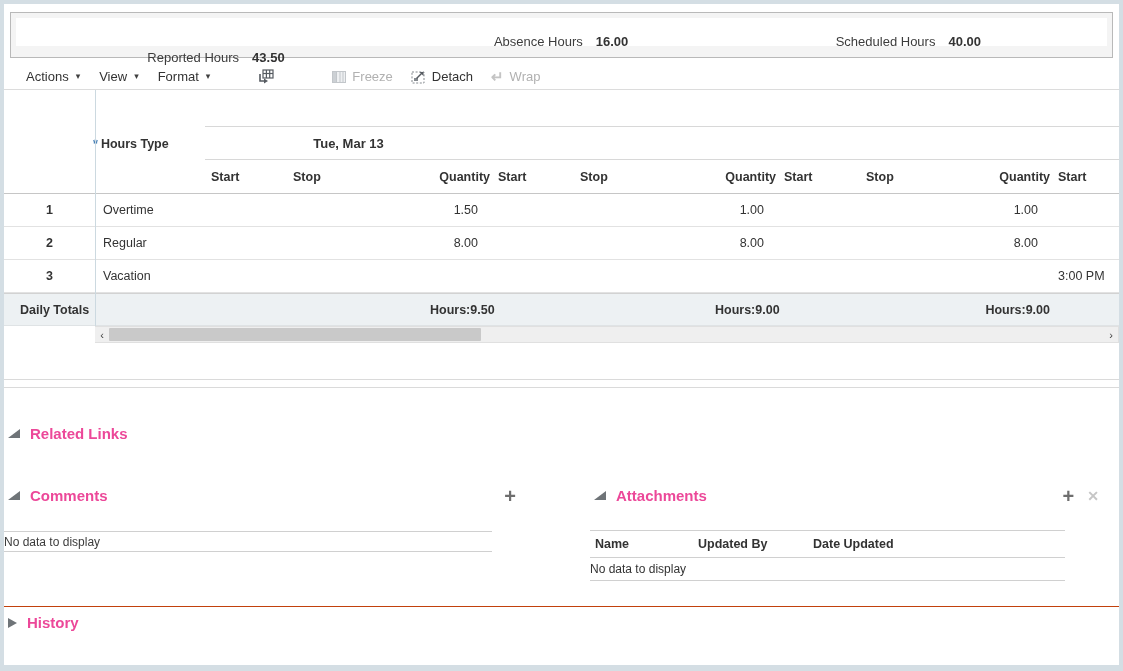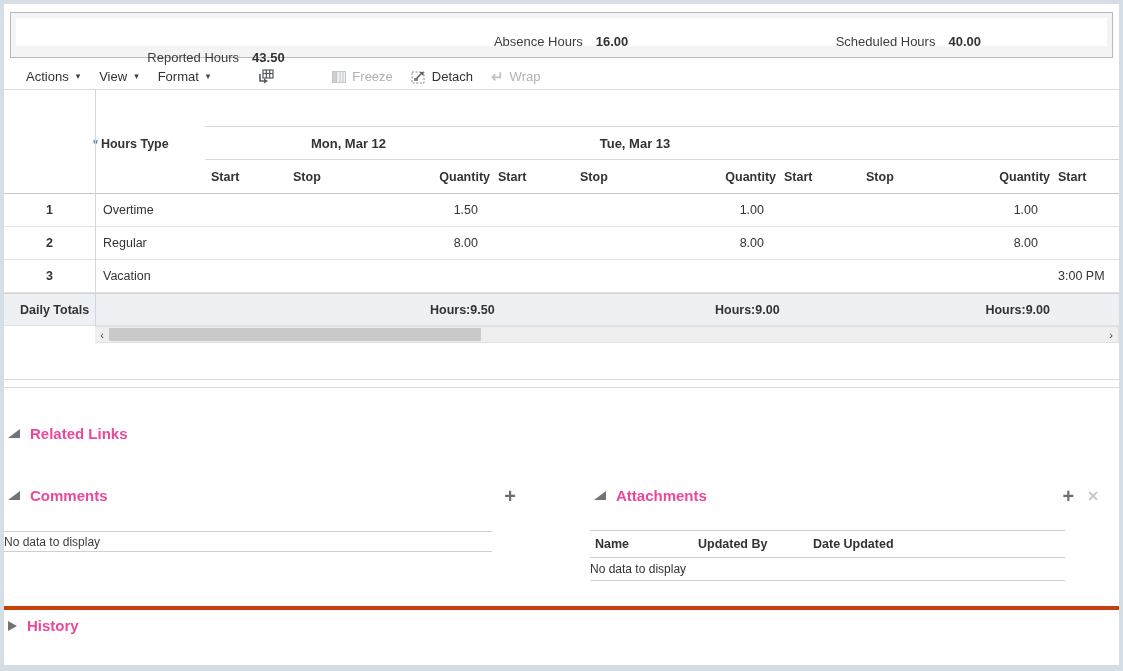--- a/index.html
+++ b/index.html
@@ -78,21 +78,21 @@
 
   .col-attach { flex:1; }
   .ah-row { display:flex; align-items:center; padding-left:4px; padding-right:20px; }
   .ah-icons { margin-left:auto; display:flex; align-items:center; gap:13px; }
   .close-btn { font-size:14px; font-weight:bold; color:#c6c6c6; cursor:default; line-height:16px; }
   .attach-table { margin-top:26px; width:475px; }
   .at-header { display:grid; grid-template-columns:108px 115px 1fr; border-top:1px solid #d0d0d0; border-bottom:1px solid #d0d0d0; height:28px; align-items:center; font-weight:bold; font-size:12.5px;margin-top:6px; }
   .at-header .cell1 { padding-left:5px; }
   .at-empty { height:23px; border-bottom:1px solid #d0d0d0; display:flex; align-items:center; font-size:12px; }
 
-  .history { margin-top:20px; border-top:4px solid #c2410c; padding:7px 0 0 4px; }
+  .history { margin-top:20px; border-top:1px solid #c2410c; padding:7px 0 0 4px; }
 </style>
 </head>
 <body>
 
 <div class="frame">
 
 
   <div class="summary">
     <div class="summary-inner">
       <div class="sum-group g1">
@@ -158,21 +158,20 @@
       <span>Wrap</span>
     </div>
   </div>
 
   <div class="ttable">
     <div class="thead">
       <div class="ht-label">
         <span class="req">*</span><span>Hours Type</span>
       </div>
       <div class="dates-row">
-        <div class="date-cell">Mon, Mar 12</div>
         <div class="date-cell">Tue, Mar 13</div>
         <div></div>
       </div>
       <div class="sub-row grid12">
         <div></div>
         <div></div>
         <div class="sh-start">Start</div>
         <div class="sh-stop">Stop</div>
         <div class="sh-qty">Quantity</div>
         <div class="sh-start">Start</div>

